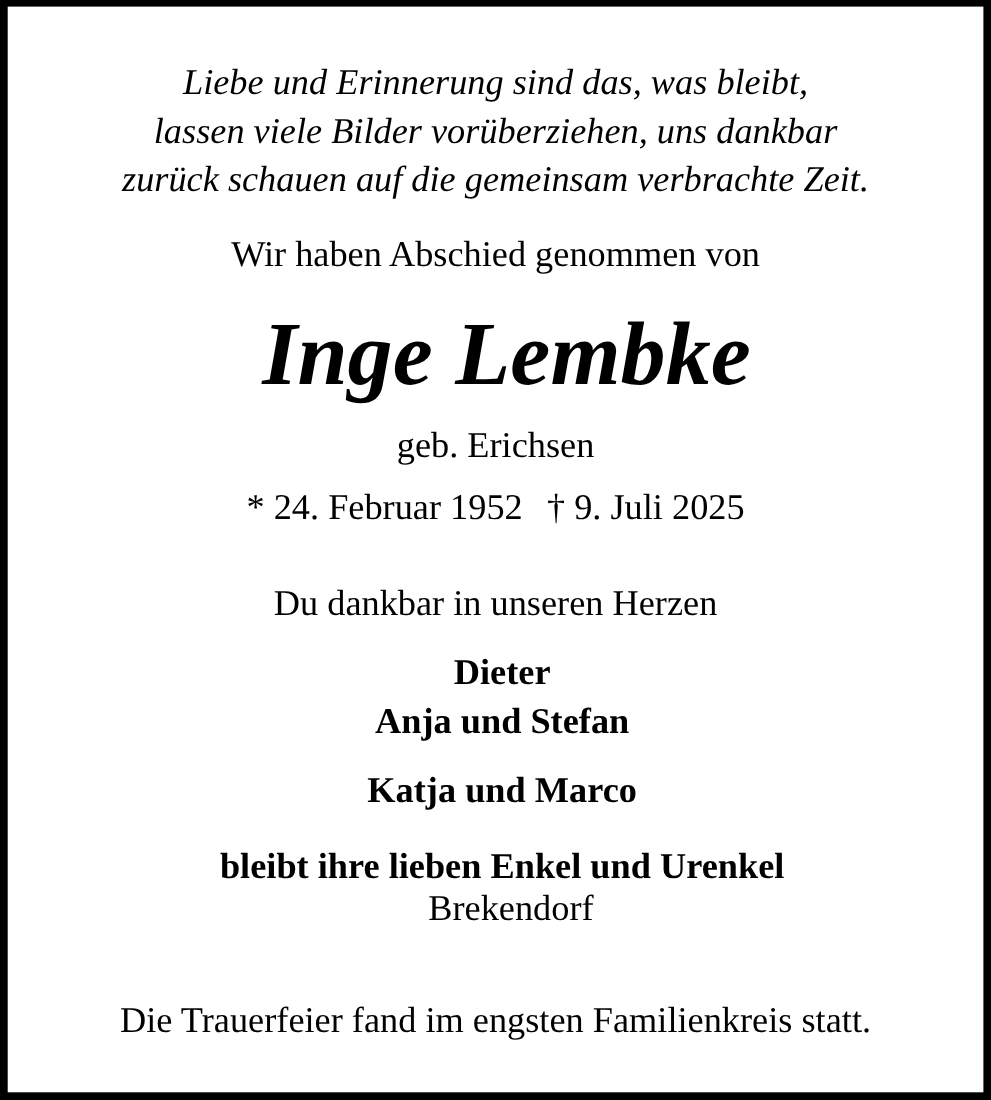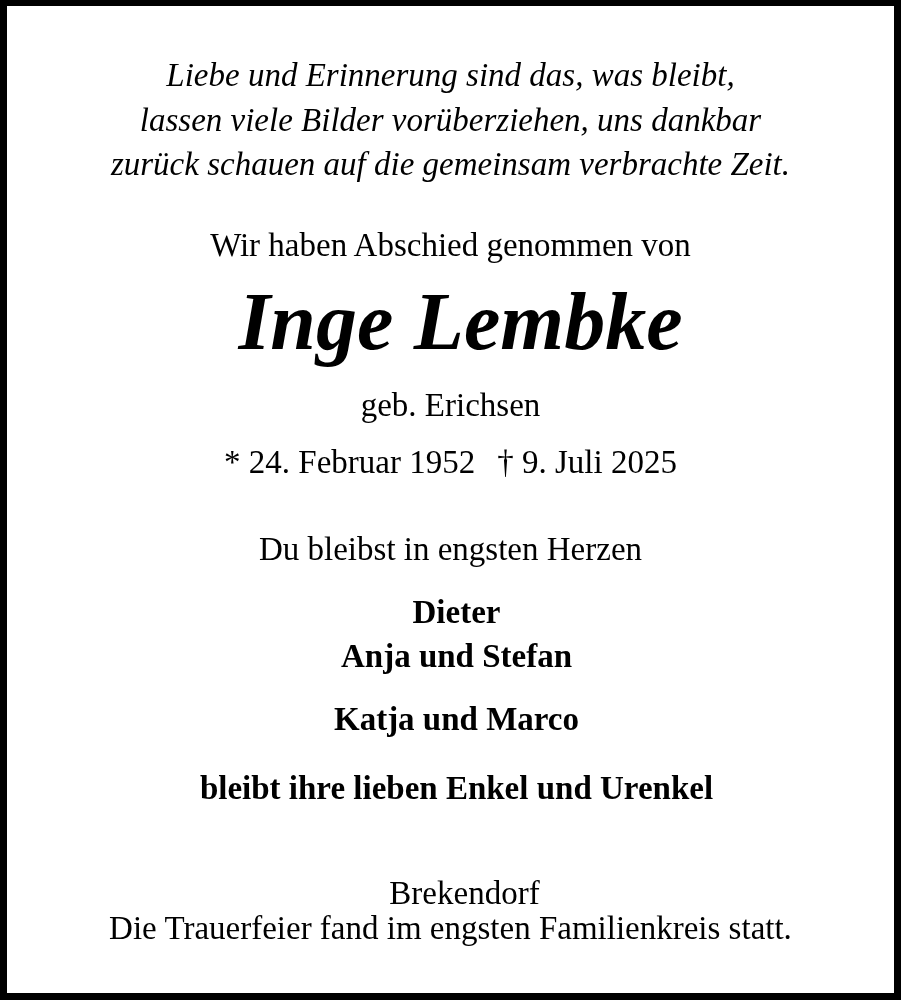--- a/index.html
+++ b/index.html
@@ -55,34 +55,34 @@
   </style>
 </head>
 <body>
 
 <div class="card">
 
   <div class="line poem" style="top:53px;">Liebe und Erinnerung sind das, was bleibt,</div>
   <div class="line poem" style="top:98px;">lassen viele Bilder vorüberziehen, uns dankbar</div>
   <div class="line poem" style="top:142px;">zurück schauen auf die gemeinsam verbrachte Zeit.</div>
 
-  <div class="line plain" style="top:223px;">Wir haben Abschied genommen von</div>
+  <div class="line plain" style="top:210px;">Wir haben Abschied genommen von</div>
 
   <div class="line name" style="top:275px;padding-left:20px;">Inge Lembke</div>
 
   <div class="line plain" style="top:383px;">geb. Erichsen</div>
 
   <div class="line plain dates" style="top:440px;">
     <span>* 24. Februar 1952</span><span class="sep"></span><span>† 9. Juli 2025</span>
   </div>
 
-  <div class="line plain" style="top:527px;">Du bleibst in engsten Herzen</div>
+  <div class="line plain" style="top:527px;">Du dankbar in unseren Herzen</div>
 
   <div class="line family" style="top:590px;">Dieter</div>
   <div class="line family" style="top:634px;">Anja und Stefan</div>
   <div class="line family" style="top:697px;text-align:center;">Katja und Marco</div>
   <div class="line family" style="top:766px;">bleibt ihre lieben Enkel und Urenkel</div>
 
-  <div class="line plain" style="top:871px;margin-left:28px;">Brekendorf</div>
+  <div class="line plain" style="top:804px;margin-left:28px;">Brekendorf</div>
 
   <div class="line plain" style="top:906px;">Die Trauerfeier fand im engsten Familienkreis statt.</div>
 
 </div>
 
 </body></html>

